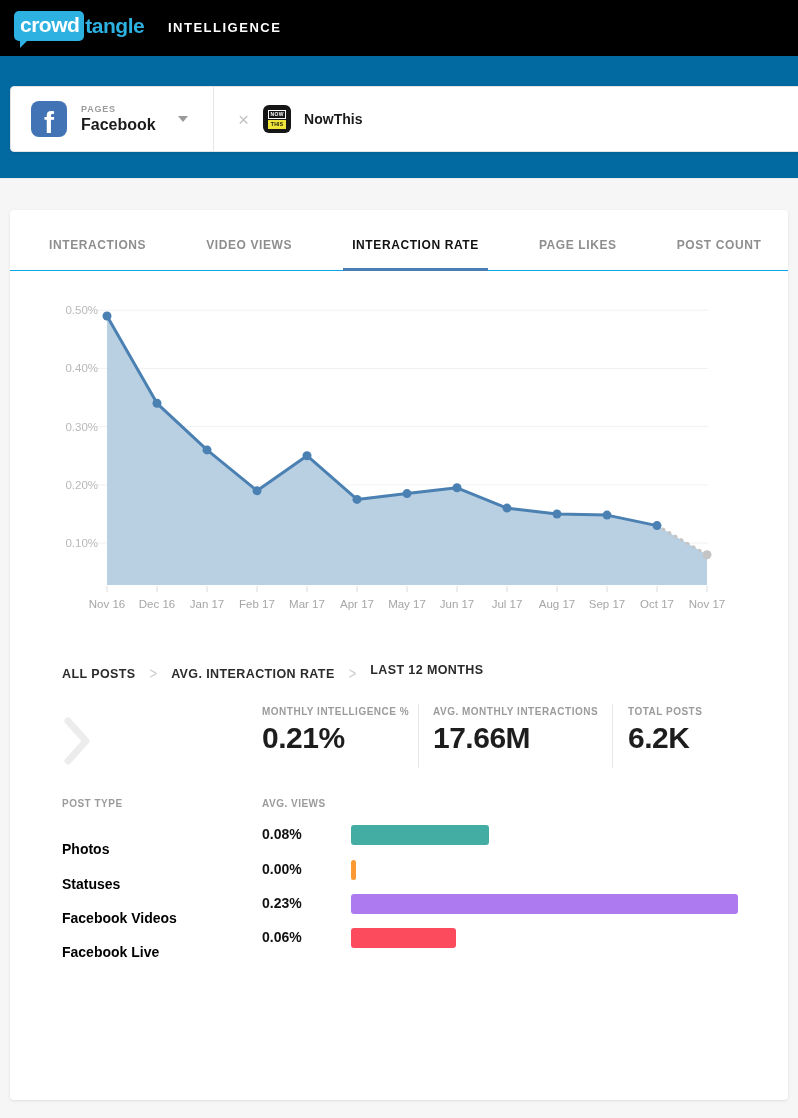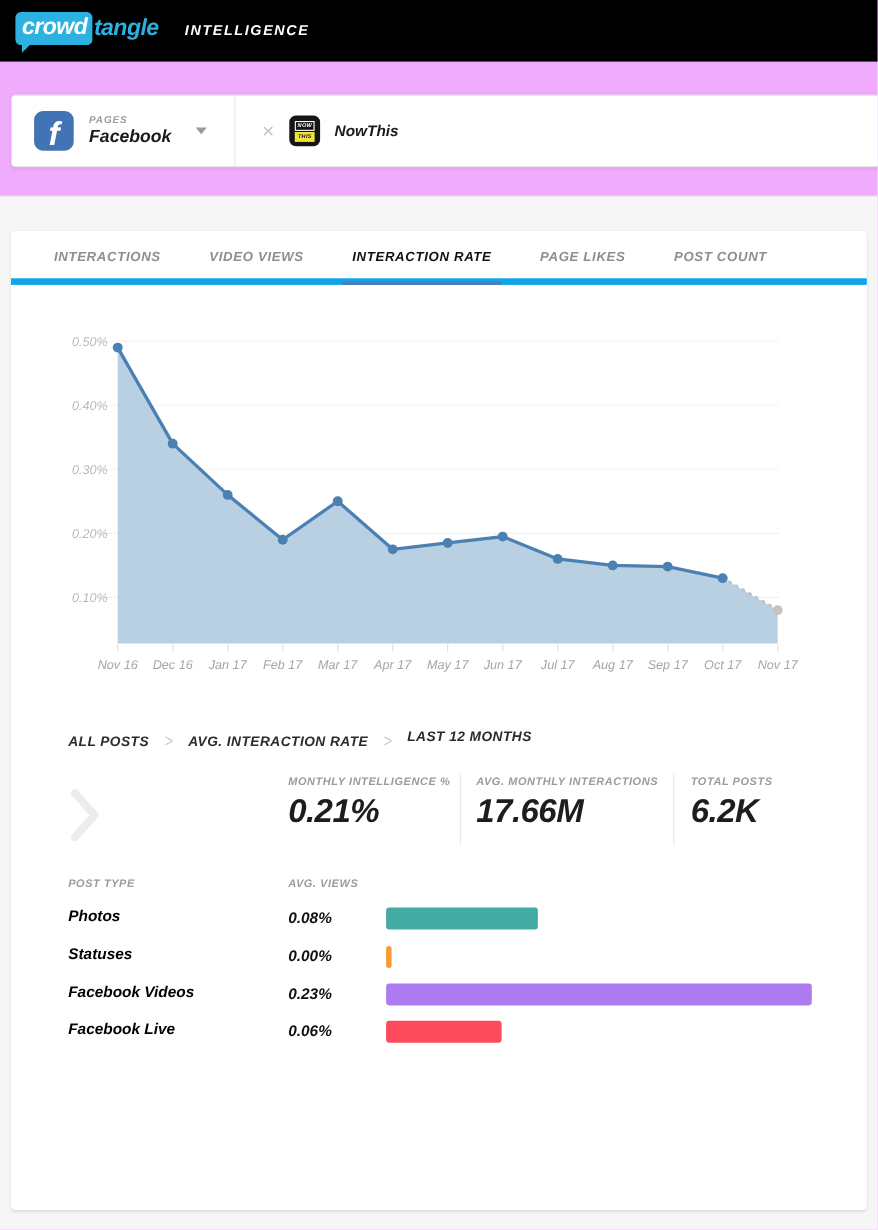--- a/index.html
+++ b/index.html
@@ -1,19 +1,19 @@
 <!DOCTYPE html>
 <html><head>
 <meta charset="utf-8">
 <style>
   * { margin:0; padding:0; box-sizing:border-box; }
   html,body { background:#fff; }
   .page {
     position:relative; width:798px; height:1118px; overflow:hidden;
-    font-family:"Liberation Sans", sans-serif; background:#f0abfc;font-style:italic;
+    font-family:"Liberation Sans", sans-serif; background:#0369a1;
   }
   
   .topbar { position:absolute; left:0; top:0; width:798px; height:56px; background:#000; }
   .logo { position:absolute; left:14px; top:11px; display:flex; align-items:flex-start; }
   .logo-bubble {
     position:relative; background:#2cb1e1; color:#fff; font-weight:bold;
     font-size:21px; line-height:26px; padding:1px 5px 3px 6px; border-radius:5px; letter-spacing:-0.5px;
   }
   .logo-bubble::after {
     content:""; position:absolute; left:6px; bottom:-7px; width:0; height:0;
@@ -49,21 +49,21 @@
   }
   .nt-top { width:18px; height:9px; border:1px solid #fff; background:#161616; color:#fff; font-size:5px; font-weight:bold; text-align:center; line-height:7px; letter-spacing:0.3px; }
   .nt-bottom { width:18px; height:9px; background:#f0e438; color:#111; font-size:5px; font-weight:bold; text-align:center; line-height:9px; letter-spacing:0.3px; }
   .chip-name { margin-left:13px; font-size:14px; font-weight:bold; color:#1b1b1b; }
 
   
   .main-card {
     position:absolute; left:10px; top:210px; width:778px; height:890px; background:#fff;
     border-radius:4px; box-shadow:0 1px 3px rgba(0,0,0,0.1);
   }
-  .tabs { position:absolute; left:0; top:0; width:100%; height:49px; border-bottom:6px solid #0ea5e9; display:flex; padding-left:30px; }
+  .tabs { position:absolute; left:0; top:12px; width:100%; height:49px; border-bottom:1px solid #0ea5e9; display:flex; padding-left:30px;gap:16px; }
   .tab {
     height:49px; display:flex; align-items:center; margin-right:26px; padding:0 9px;
     font-size:12px; font-weight:bold; letter-spacing:0.6px; color:#8e8e8e;
     border-bottom:3px solid transparent; cursor:pointer; white-space:nowrap;
   }
   .tab.active { color:#111; border-bottom-color:#4a7fb5; }
 
   .chart-wrap { position:absolute; left:0; top:60px; width:778px; height:360px; }
   .chart-wrap svg { font-family:"Liberation Sans", sans-serif; }
 
@@ -80,21 +80,21 @@
   .stat-value { font-size:30px; font-weight:bold; color:#1d1d1d; margin-top:4px; letter-spacing:-0.5px; }
   .stat-1 { left:252px; } .stat-2 { left:423px; } .stat-3 { left:618px; }
   .stat-divider { position:absolute; top:494px; width:1px; height:64px; background:#e7e7e7; }
   .stat-divider-1 { left:408px; } .stat-divider-2 { left:602px; }
 
   
   .table-header { position:absolute; left:52px; top:588px; width:690px; }
   .th { position:absolute; top:0; font-size:10px; letter-spacing:0.5px; color:#9b9b9b; font-weight:bold; }
   .th-type { left:0; } .th-rate { left:200px; }
   .pt-row { position:absolute; left:52px; width:700px; height:28px; cursor:pointer; }
-  .pt-type { position:absolute; left:0; top:3px; font-size:14px; font-weight:600; color:#000; }
+  .pt-type { position:absolute; left:0; top:20px; font-size:14px; font-weight:600; color:#000; }
   .pt-rate { position:absolute; left:200px; top:5px; font-size:14px; font-weight:bold; color:#111; }
   .pt-bar { position:absolute; left:289px; top:4px; height:20px; border-radius:3px; }
   .row-1 { top:611px; } .row-2 { top:646px; } .row-3 { top:680px; } .row-4 { top:714px; }
 </style>
 </head>
 <body>
 
 <div class="page">
 
   <div class="topbar">

